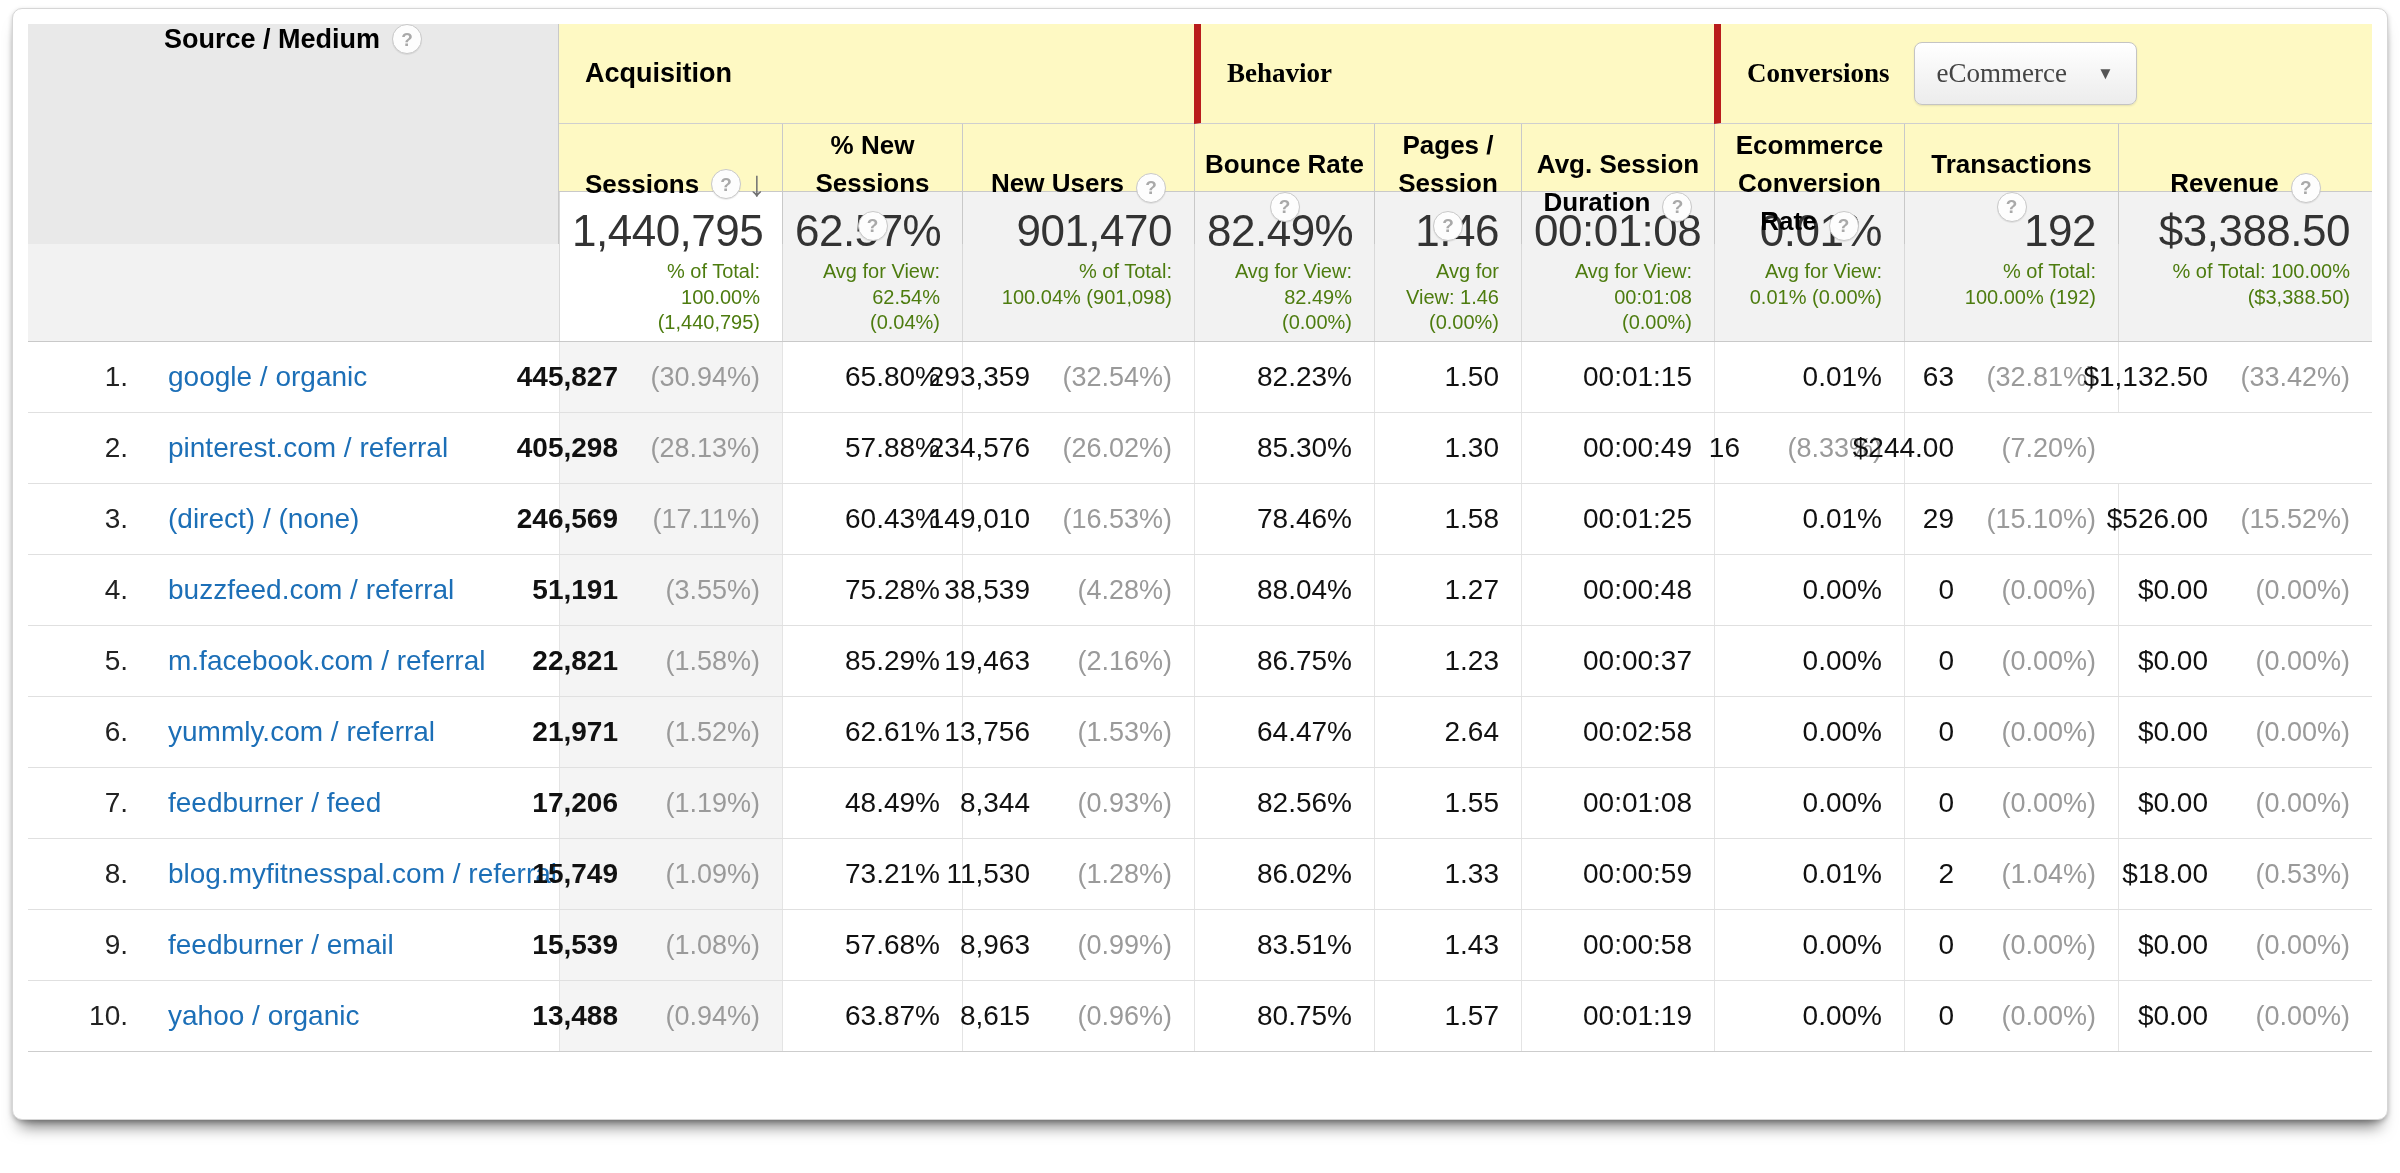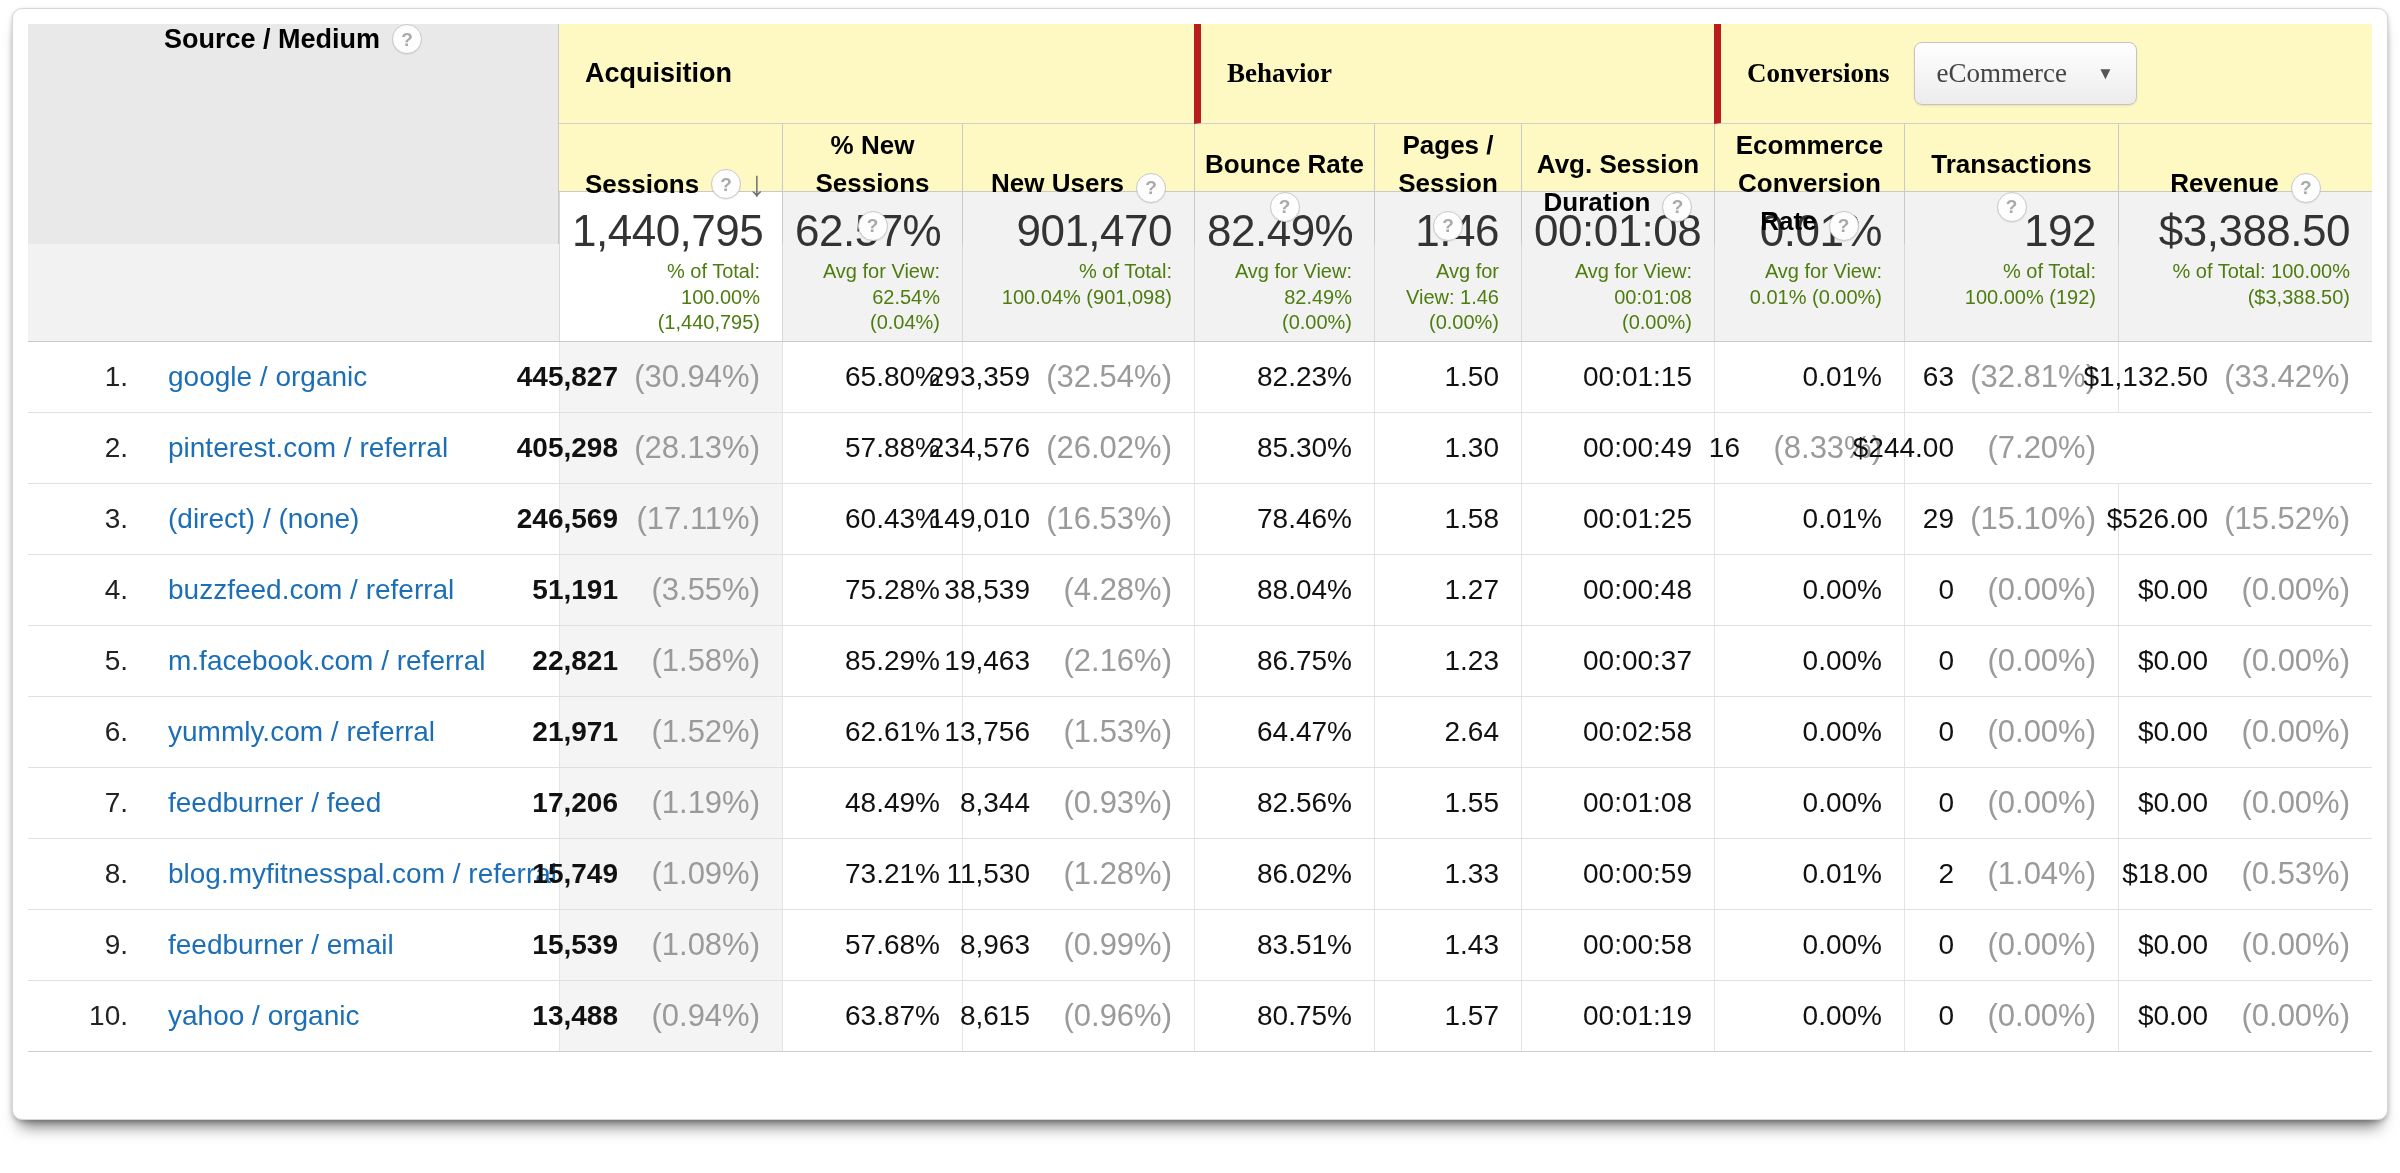--- a/index.html
+++ b/index.html
@@ -75,21 +75,21 @@
           height: 71px; background: #fff; border-bottom: 1px solid #e0e0e0; }
   .drow:last-child { border-bottom: 1px solid #cdcdcd; }
   .cell { display: flex; align-items: center; justify-content: flex-end;
           padding-right: 22px; border-left: 1px solid #e4e4e4; font-size: 28px; color: #111; }
   .cell.first { border-left: none; justify-content: flex-start; padding-left: 36px; padding-right: 0; }
   .cell.shaded { background: #f4f4f4; }
   .rank { width: 64px; text-align: right; margin-right: 40px; color: #222; }
   .src-link { color: #1c6fb7; text-decoration: none; cursor: pointer; }
   .num-main { color: #111; }
   .num-main.bold { font-weight: bold; }
-  .pct { min-width: 142px; text-align: right; color: #9a9a9a; font-size: 31px; }
+  .pct { min-width: 142px; text-align: right; color: #9a9a9a; font-size: 27px; }
 </style>
 </head>
 <body>
 
 <div class="card">
   <div class="ga-table">
 
     <div class="thead">
       <div class="group-row">
         <div class="gcell blank"></div>

